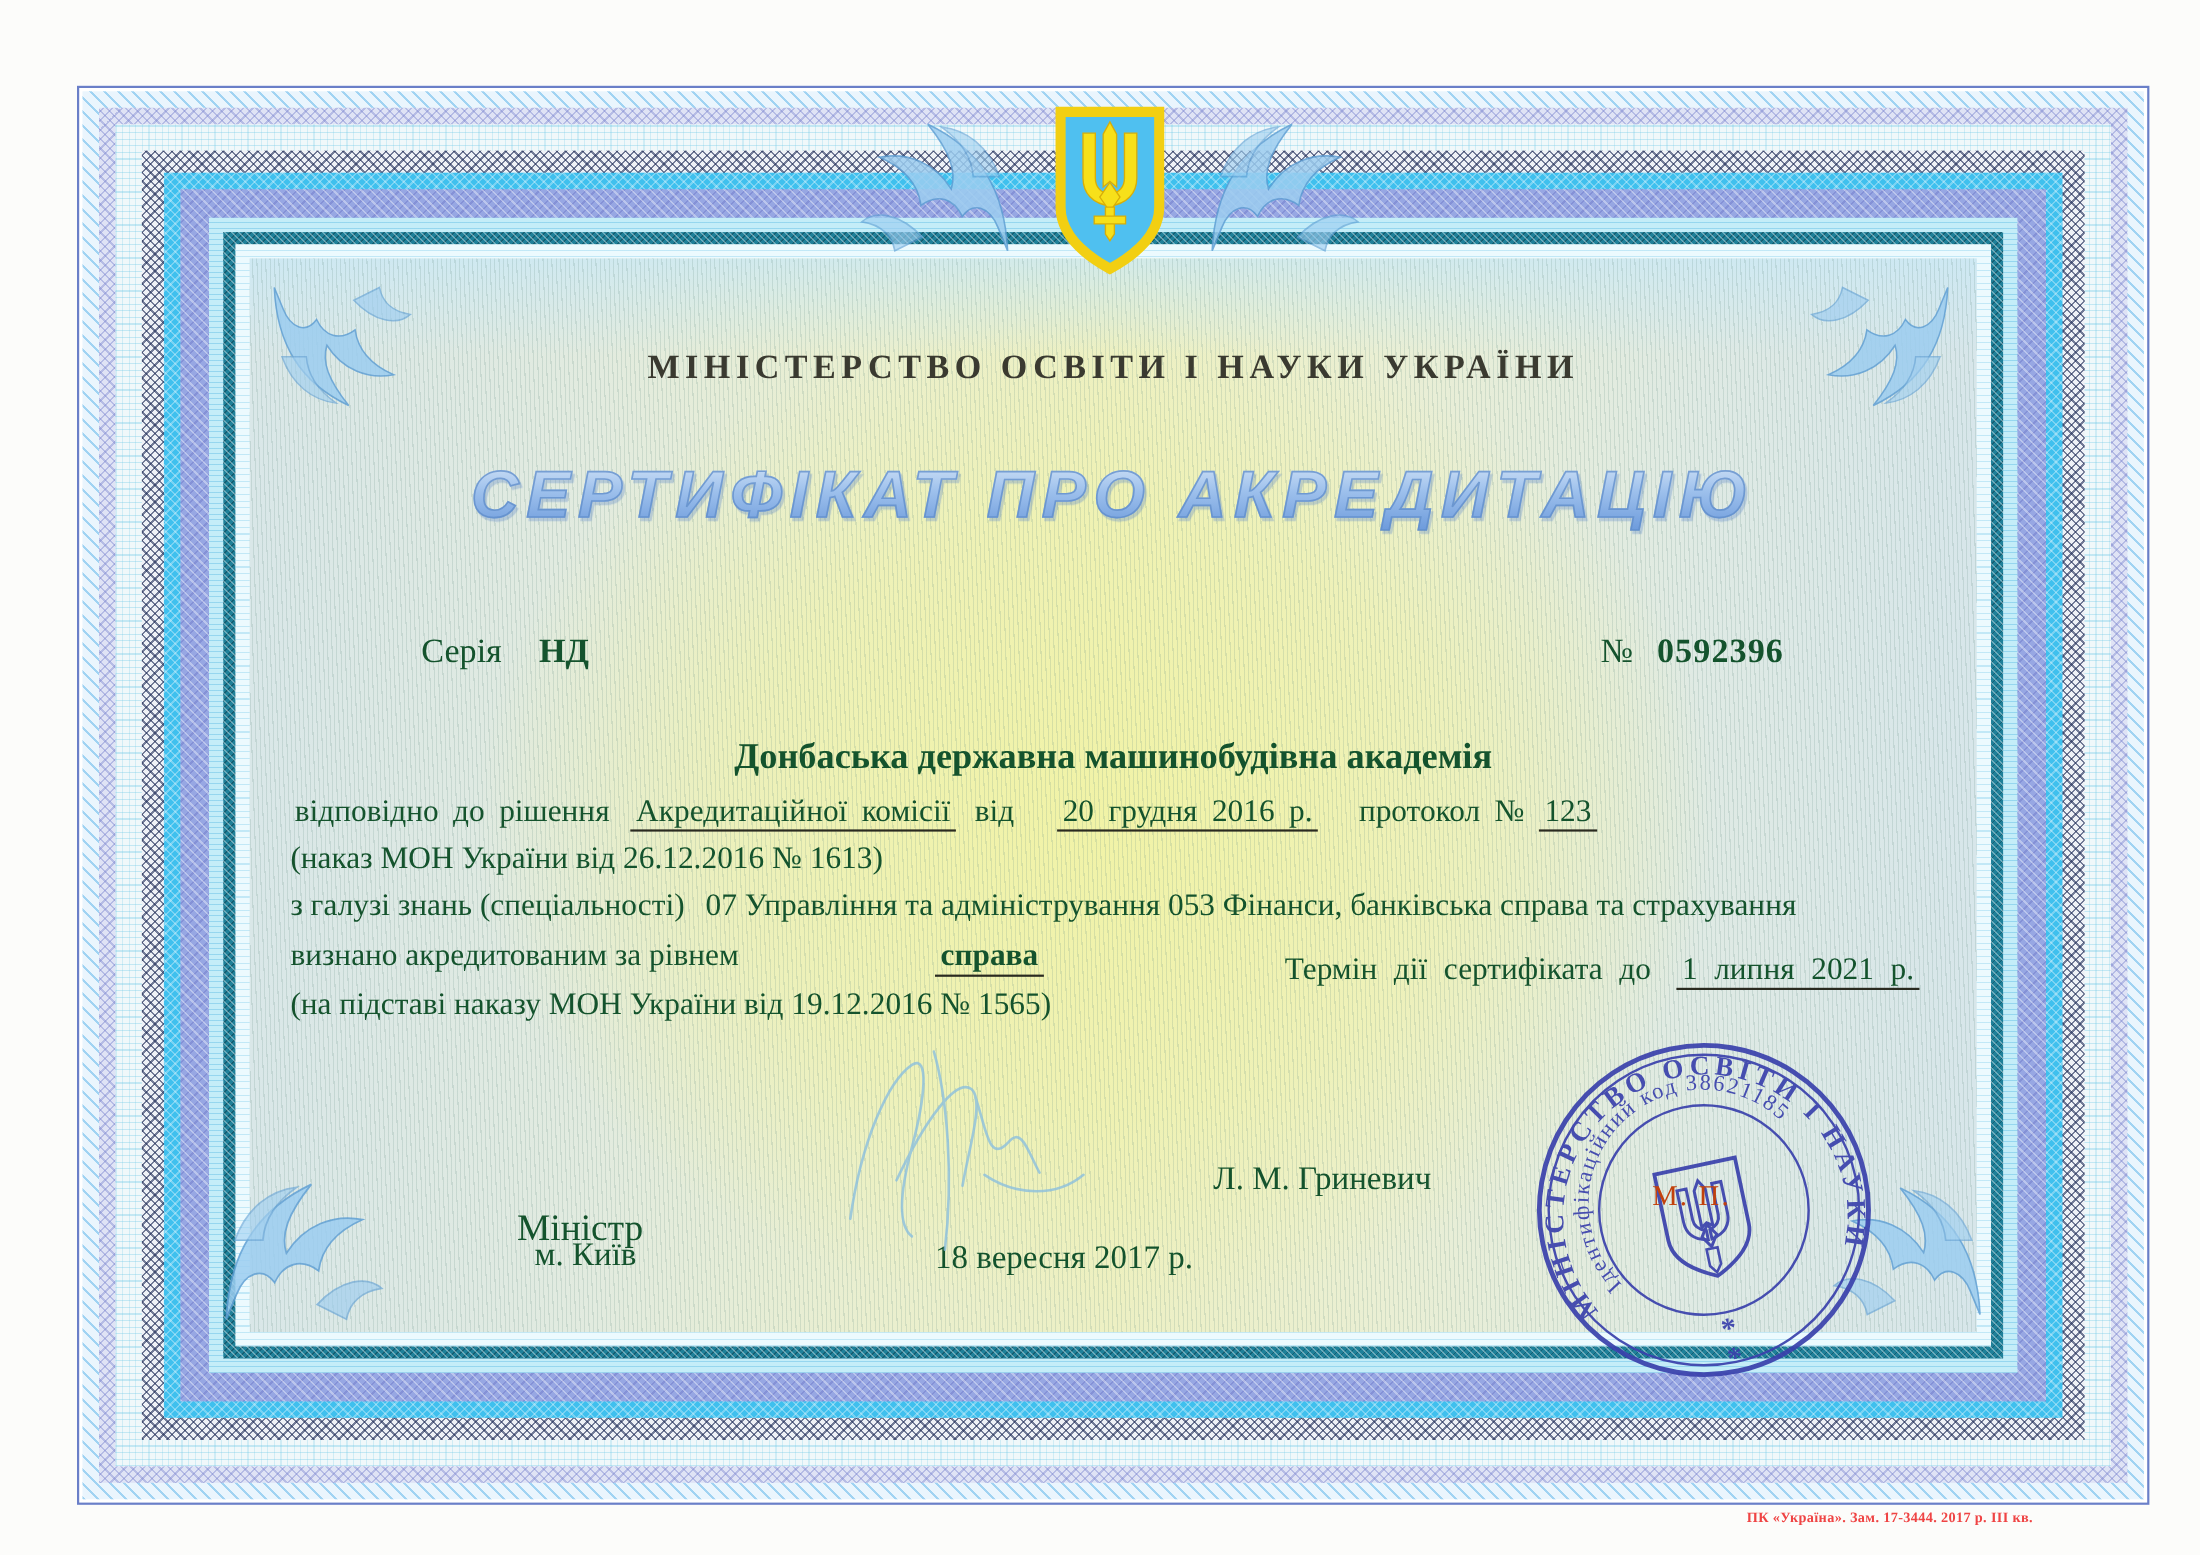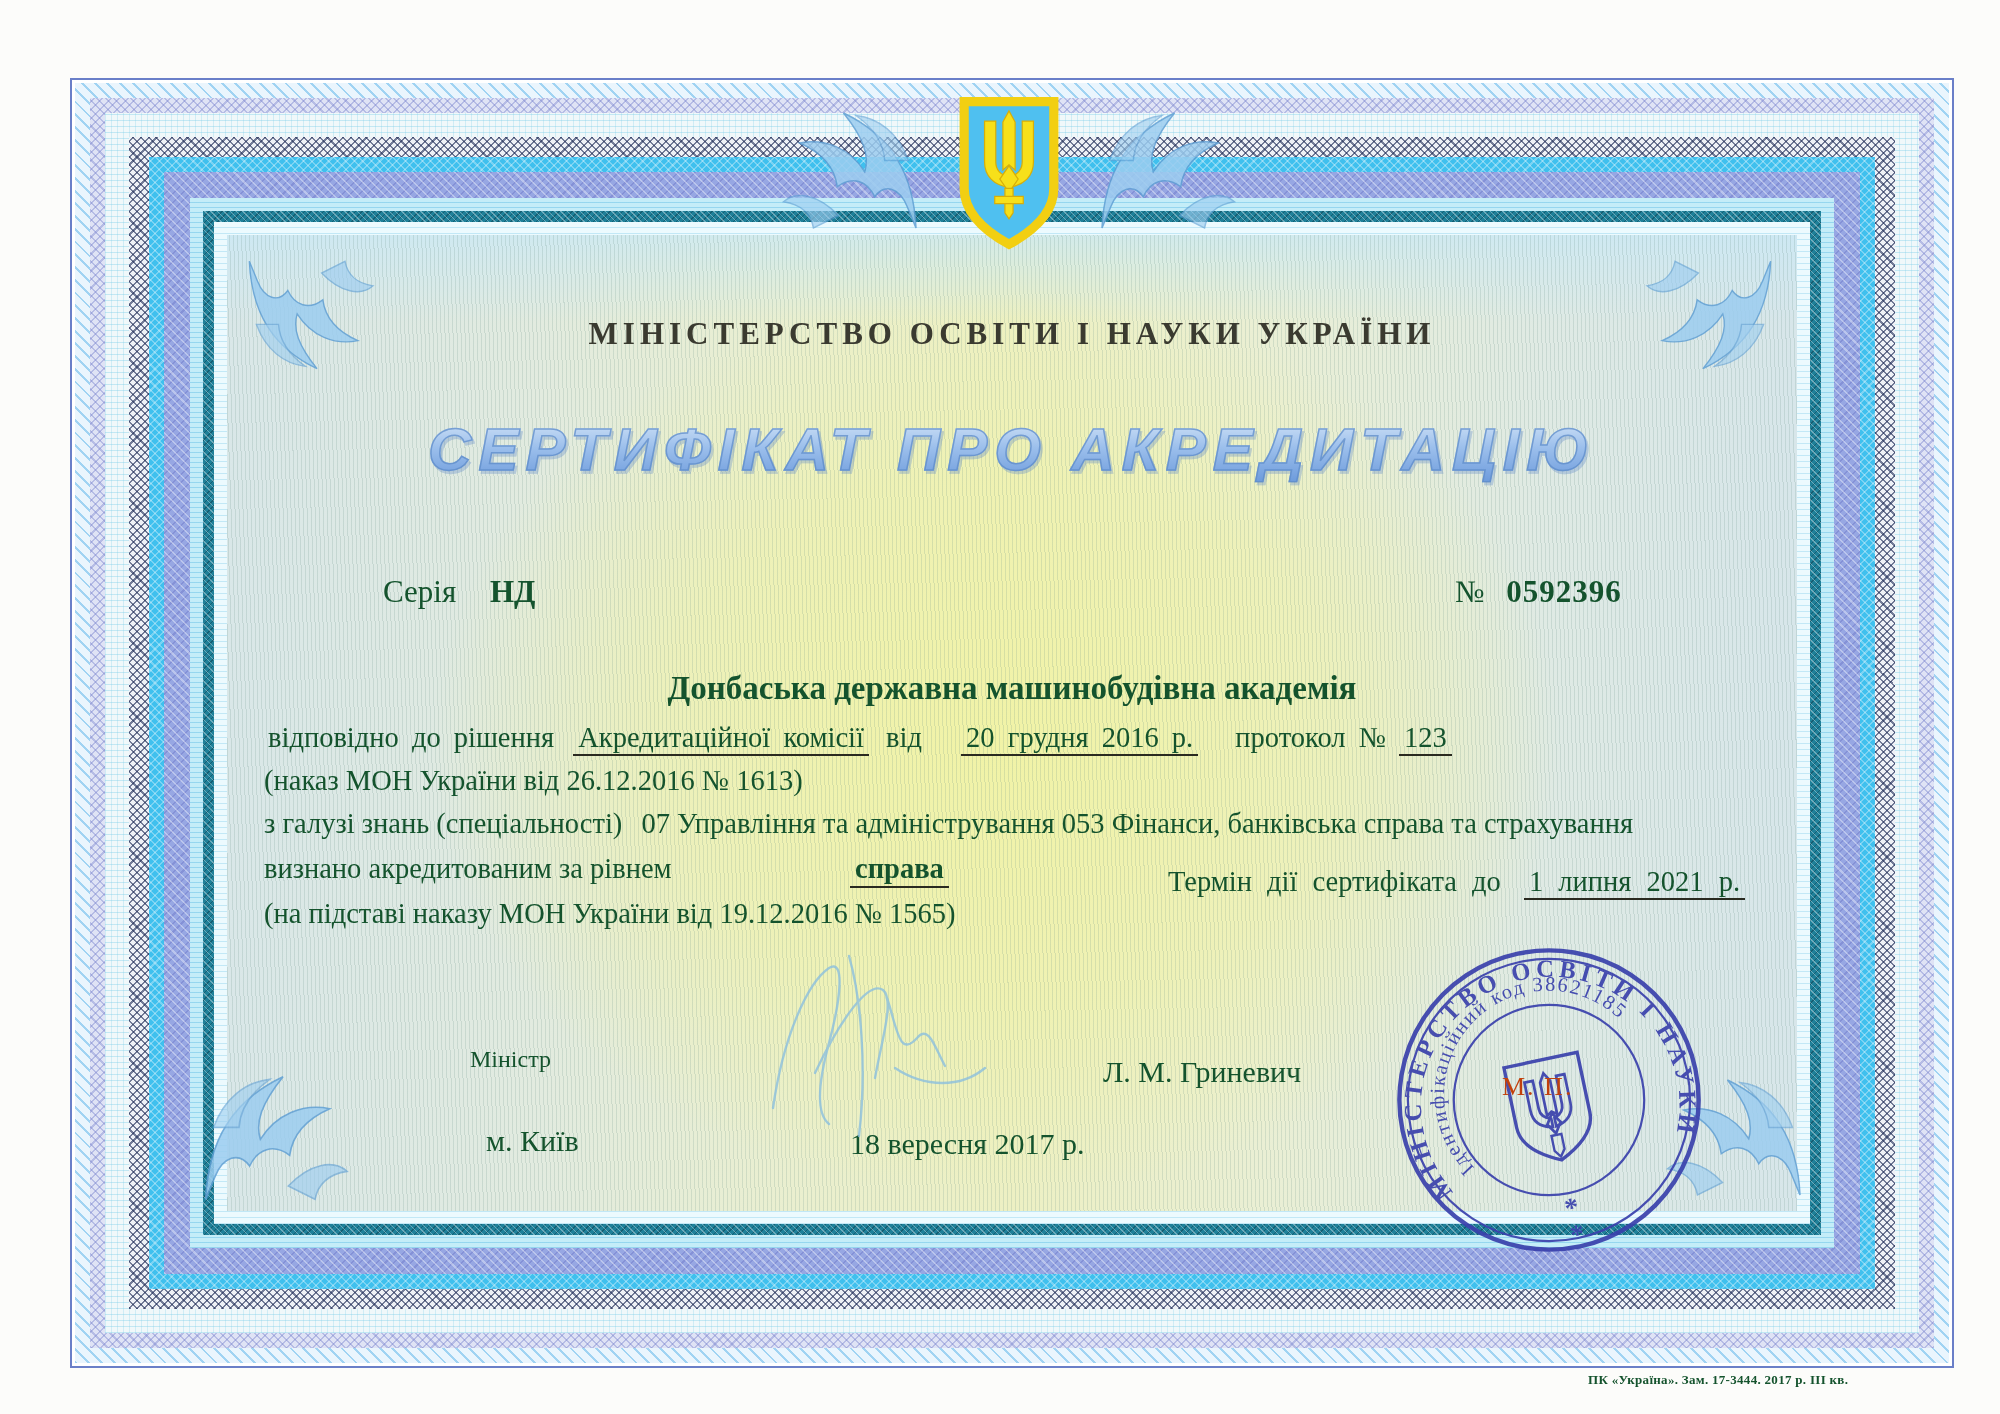--- a/index.html
+++ b/index.html
@@ -52,21 +52,21 @@
     background:linear-gradient(180deg,#d3e4f7 0%,#9dc0ec 45%,#6d9bdc 100%);
     -webkit-background-clip:text;background-clip:text;color:transparent;
     -webkit-text-stroke:1.5px rgba(95,140,200,.75);
     filter:drop-shadow(2px 3px 0 rgba(100,140,200,.35));font-style:italic;}
   .fs29{font-size:28.5px;}
   .u{border-bottom:2px solid #2a2a20;padding:0 5px 1px;}
   .bold{font-weight:bold;}
   .ws6{word-spacing:6px;}
   .ws8{word-spacing:8px;}
   .mp-text{font-size:26px;letter-spacing:2px;color:#c2410c;z-index:6;}
-  .printnote{font-size:13px;font-weight:bold;color:#14532d;letter-spacing:.3px;}
+  .printnote{font-size:13px;font-weight:bold;color:#ef4444;letter-spacing:.3px;}
 
   svg{display:block;}
   .deco{position:absolute;z-index:2;}
   .emblem{position:absolute;z-index:3;}
   .sig{position:absolute;z-index:4;}
   .stamp{position:absolute;z-index:5;opacity:.92;}
 </style>
 </head>
 <body>
 
@@ -171,21 +171,21 @@
 
   <div class="abs fs29" style="left:264px;top:853px">визнано акредитованим за рівнем</div>
   <div class="abs fs29 u bold" style="left:850px;top:853px">справа</div>
   <div class="abs fs29 ws8" style="left:1168px;top:866px">
     <span>Термін  дії  сертифіката  до</span>
     <span class="u" style="margin-left:8px">1 липня 2021 р.</span>
   </div>
 
   <div class="abs fs29" style="left:264px;top:898px">(на підставі наказу МОН України від 19.12.2016 № 1565)</div>
 
-  <div class="abs" style="left:470px;top:1046px;font-size:24px">Міністр</div>
+  <div class="abs" style="left:470px;top:1098px;font-size:34px">Міністр</div>
   <div class="abs" style="left:1103px;top:1055px;font-size:30px">Л. М. Гриневич</div>
   <div class="abs" style="left:486px;top:1124px;font-size:30px">м. Київ</div>
   <div class="abs" style="left:850px;top:1127px;font-size:30px">18 вересня 2017 р.</div>
 
   <svg class="sig" style="left:745px;top:938px" width="270" height="220" viewBox="0 0 270 220">
     <g fill="none" stroke="#8cc0de" stroke-width="2.4" opacity="0.8" stroke-linecap="round">
       <path d="M28,170 C38,100 62,45 84,30 C100,20 96,60 84,105 C74,142 70,175 84,186"></path>
       <path d="M70,135 C96,80 124,42 138,52 C150,62 136,105 130,140"></path>
       <path d="M142,60 C152,90 154,120 172,100 C184,86 190,110 200,128"></path>
       <path d="M104,18 C116,60 122,130 114,198"></path>

